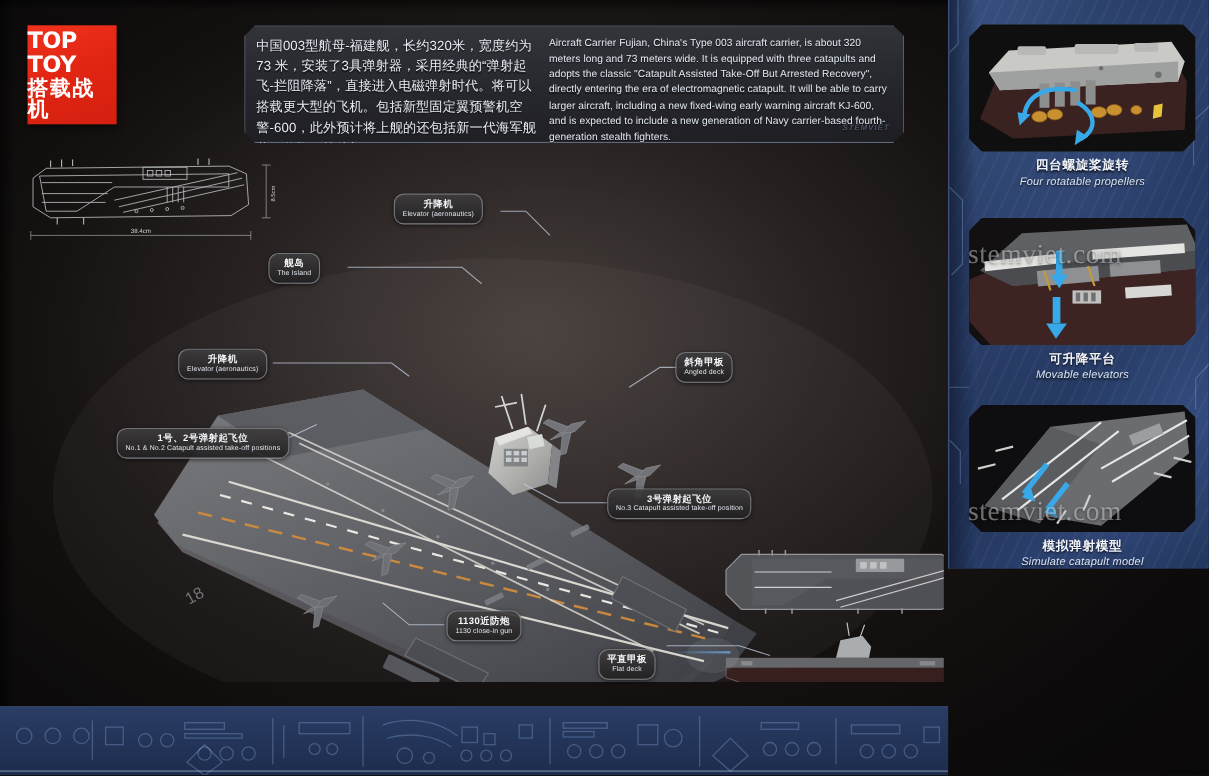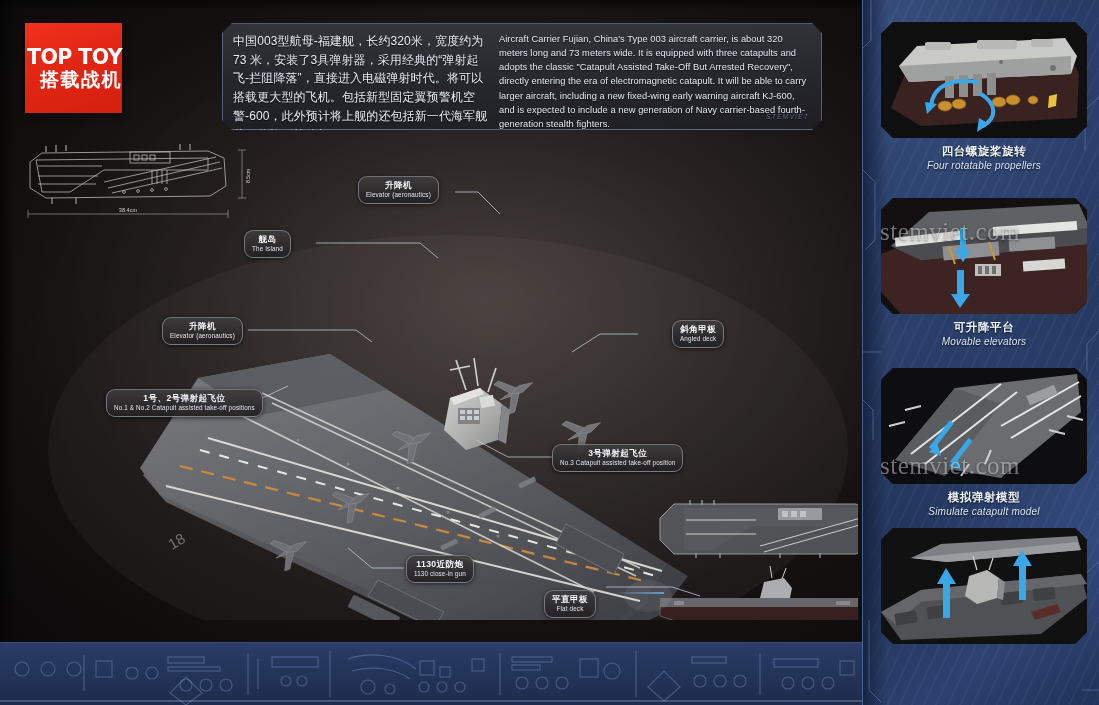--- a/index.html
+++ b/index.html
@@ -32,21 +32,21 @@
     background:
       radial-gradient(ellipse 800px 560px at 45% 45%, rgba(255,255,255,0.06) 0%, rgba(0,0,0,0) 55%),
       radial-gradient(ellipse 1200px 800px at 50% 50%, rgba(0,0,0,0) 40%, rgba(0,0,0,0.55) 100%);
     pointer-events: none;
   }
 
   
   .sidebar {
     position: absolute;
     left: 862px; top: 0;
-    width: 237px; height: 705px;
+    width: 237px; height: 517px;
     background:
       linear-gradient(135deg, #2f4472 0%, #253a63 18%, #2b3f6b 40%, #22355c 62%, #2c4170 82%, #1f3156 100%);
     border-left: 1px solid #46608f;
     overflow: hidden;
   }
   .sidebar::before {
     content: "";
     position: absolute;
     inset: 0;
     background:
@@ -104,26 +104,26 @@
     font-style: italic;
     letter-spacing: 0.2px;
     margin-top: 2px;
     text-shadow: 0 1px 2px rgba(0,0,0,0.8);
   }
 
   
   .logo {
     position: absolute;
     left: 25px; top: 23px;
-    width: 97px; height: 90px;
+    width: 81px; height: 90px;
     background: linear-gradient(160deg, #f0311d 0%, #e02512 50%, #d42010 100%);
     box-shadow: 0 2px 6px rgba(0,0,0,0.55);
     display: flex;
     flex-direction: column;
-    align-items: flex-end;
+    align-items: flex-start;
     justify-content: center;
     gap: 3px;
   }
   .logo-en {
     color: #ffffff;
     font-size: 20.5px;
     font-weight: bold;
     letter-spacing: -0.6px;
     font-family: "DejaVu Sans", sans-serif;
     line-height: 1;
@@ -544,21 +544,21 @@
     <span class="c-en">The Island</span>
   </div>
   <div class="callout" style="left:162px;top:317px;">
     <span class="c-cn">升降机</span>
     <span class="c-en">Elevator (aeronautics)</span>
   </div>
   <div class="callout" style="left:106px;top:389px;">
     <span class="c-cn">1号、2号弹射起飞位</span>
     <span class="c-en">No.1 &amp; No.2 Catapult assisted take-off positions</span>
   </div>
-  <div class="callout" style="left:672px;top:320px;text-align:center;">
+  <div class="callout" style="left:614px;top:320px;text-align:center;">
     <span class="c-cn">斜角甲板</span>
     <span class="c-en">Angled deck</span>
   </div>
   <div class="callout" style="left:552px;top:444px;">
     <span class="c-cn">3号弹射起飞位</span>
     <span class="c-en">No.3 Catapult assisted take-off position</span>
   </div>
   <div class="callout" style="left:406px;top:555px;">
     <span class="c-cn">1130近防炮</span>
     <span class="c-en">1130 close-in gun</span>

